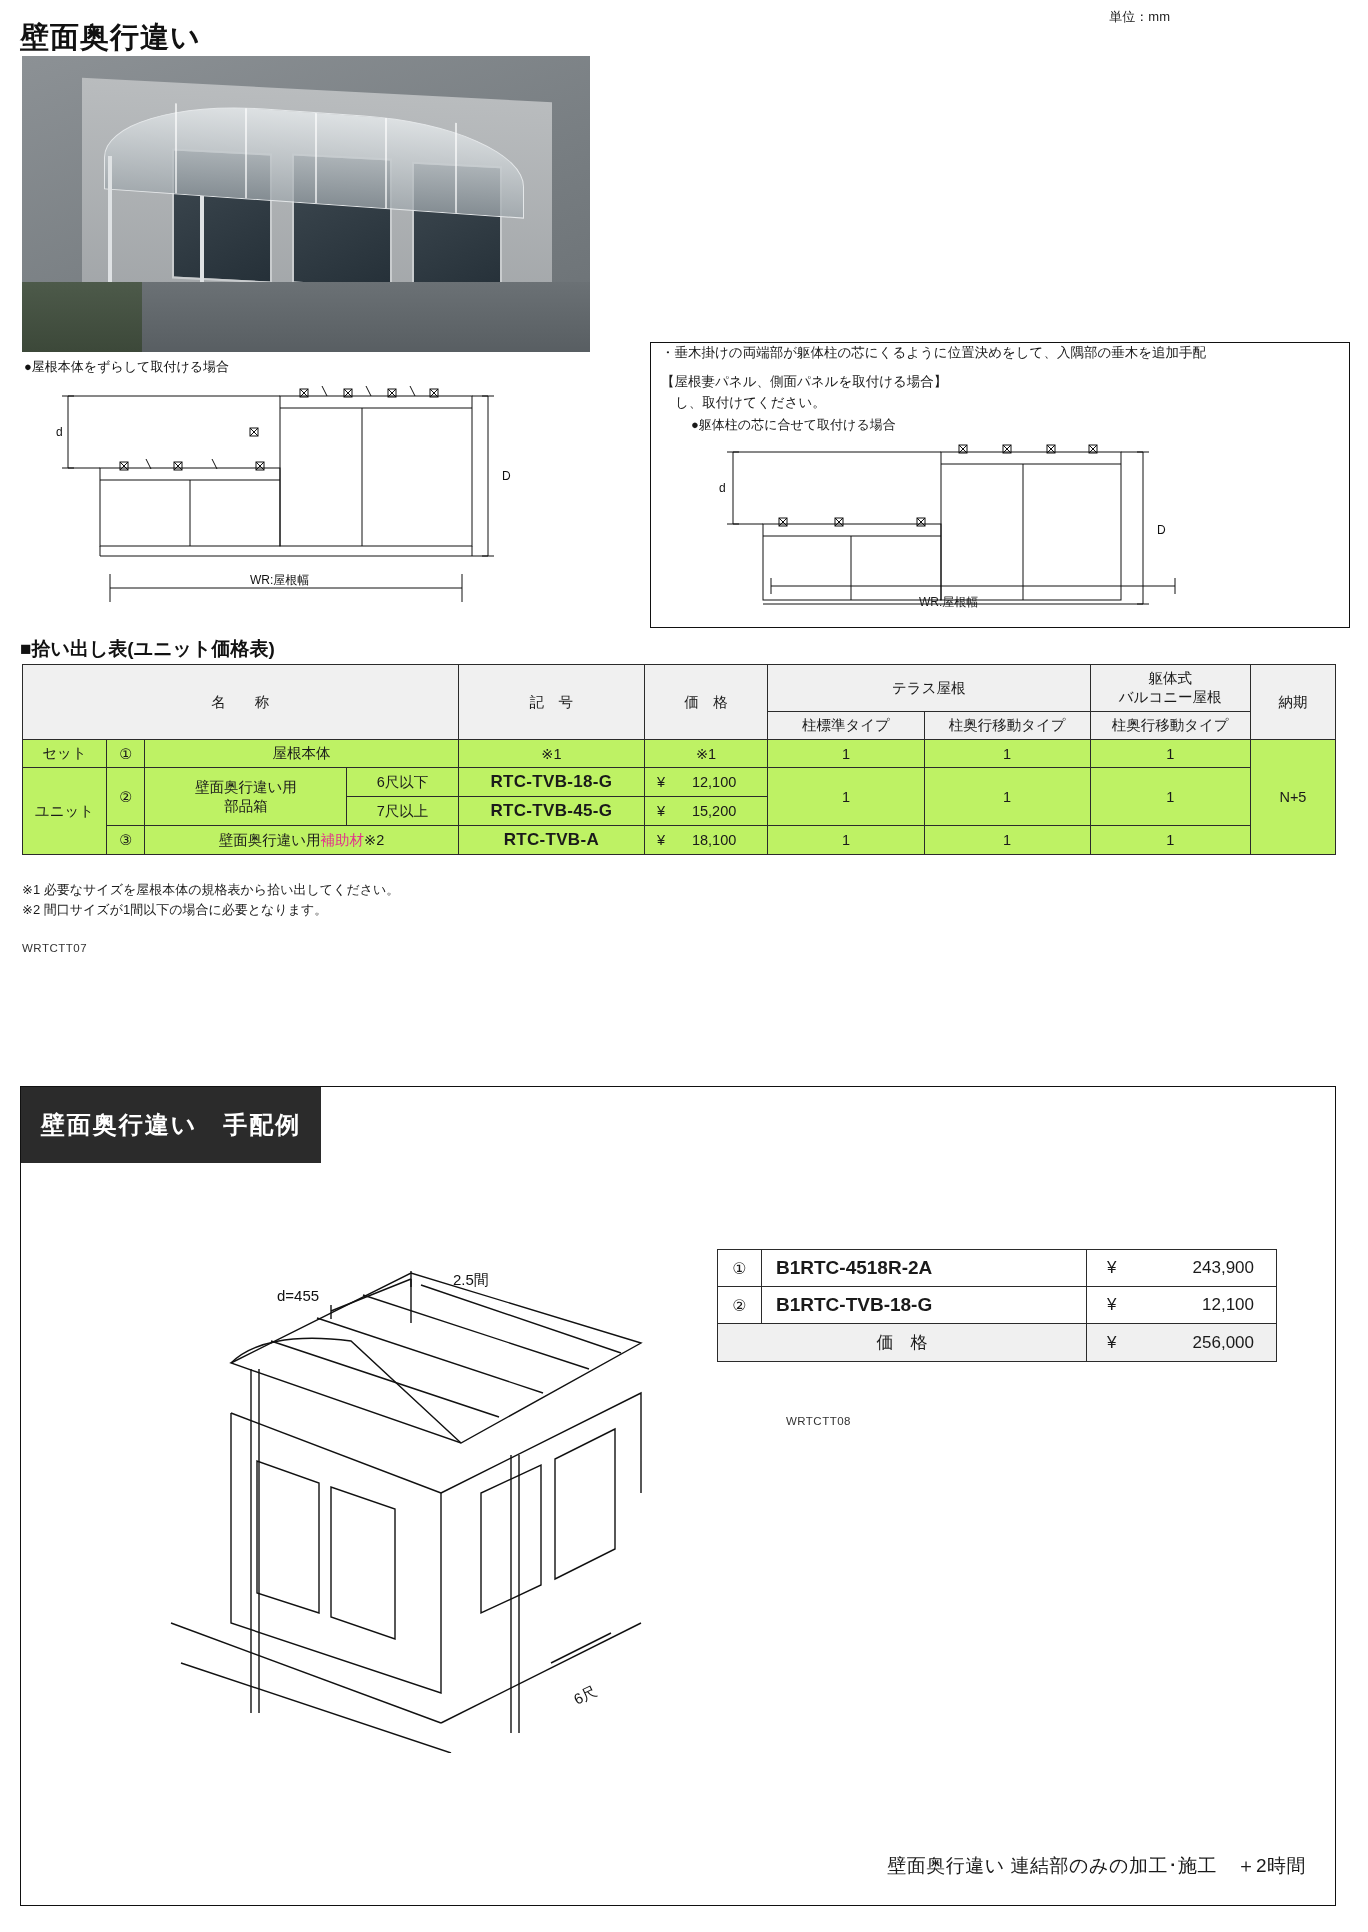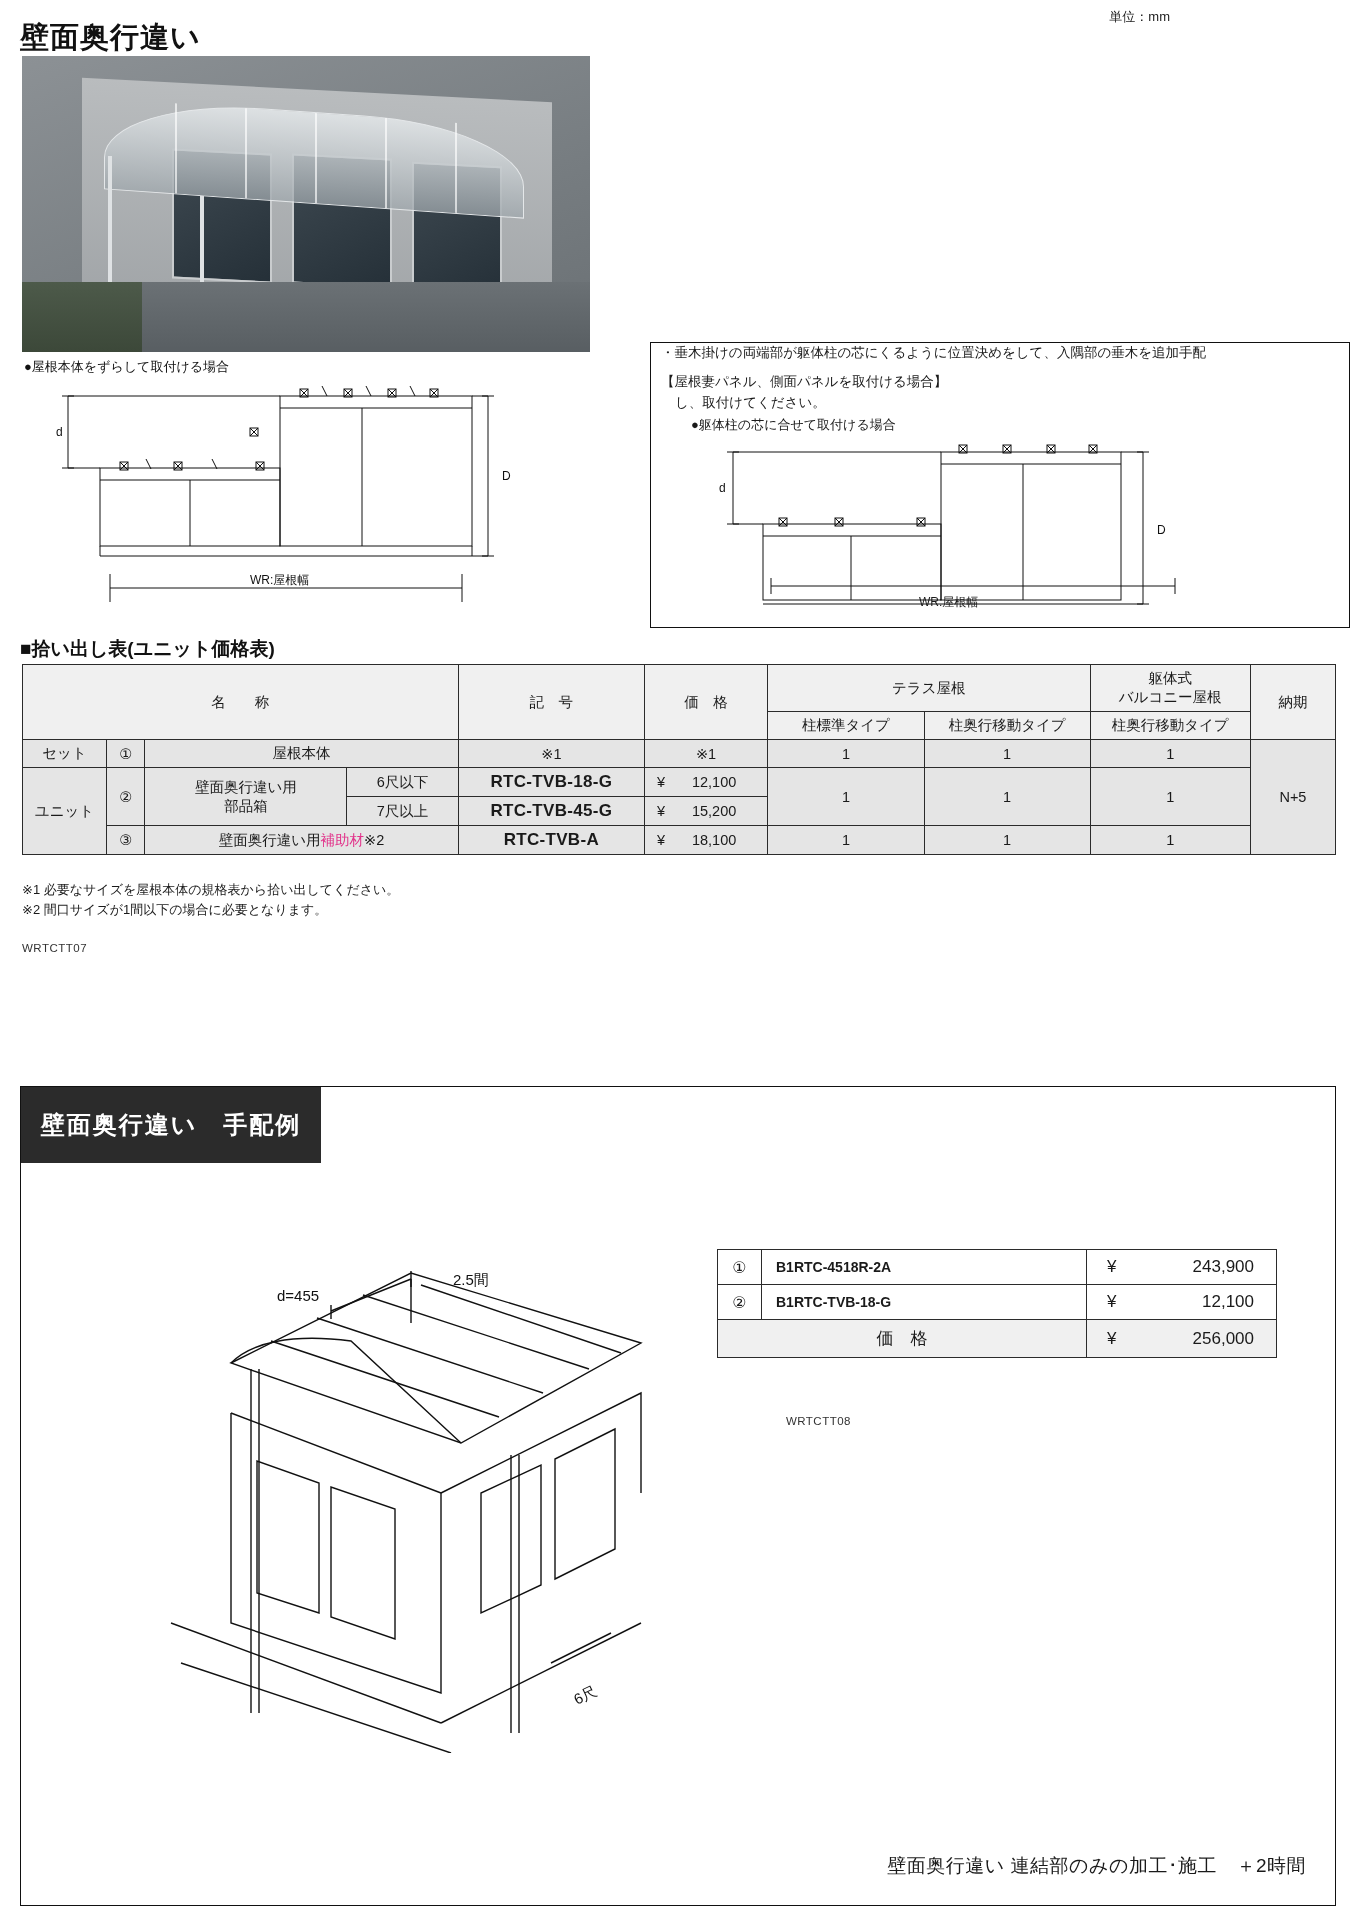--- a/index.html
+++ b/index.html
@@ -100,21 +100,21 @@
   .tbl-wrap { position:absolute; top:664px; left:22px; width:1314px; }
   table.main {
     border-collapse: collapse;
     width: 1314px;
     font-size: 14.5px;
   }
   table.main th, table.main td {
     border: 1px solid #2b2b2b;
     text-align:center;
     padding: 4px 4px;
-    background:#e5e5e5;
+    background:#bef264;
   }
   table.main th { font-weight: normal; }
   .hdr-gray { background:#f0f0f0 !important; }
   .nm { text-align:left; padding-left:10px; }
   .code-big { font-size:17px; font-weight:bold; letter-spacing:.3px; }
   .price { text-align:right; padding-right:14px; }
   .price .yen { float:left; padding-left:8px; }
   .pink { color:#e2348b; }
   .dashed-b { border-bottom:1px dashed #555 !important; }
 
@@ -133,21 +133,21 @@
   .lh-l1 { font-size:23px; font-weight:bold; letter-spacing:1px; }
   .lh-l2 { font-size:19px; letter-spacing:.5px; margin-top:4px; }
 
   .lower-body { position:relative; height:742px; }
   .iso { position:absolute; left:60px; top:30px; width:700px; height:560px; }
 
   .ex-tbl { position:absolute; right:58px; top:86px; width:560px; }
   table.ex { border-collapse:collapse; width:560px; font-size:16px; }
   table.ex td { border:1px solid #2b2b2b; padding:7px 6px; background:#fff; }
   .ex-no { width:44px; text-align:center; }
-  .ex-code { font-size:14px; font-weight:bold; padding-left:14px !important; }
+  .ex-code { font-size:19px; font-weight:bold; padding-left:14px !important; }
   .ex-price { width:190px; text-align:right; padding-right:22px !important; font-size:17px; }
   .ex-price .yen { float:left; padding-left:14px; }
   .ex-total-label { text-align:center; background:#f0f0f0 !important; font-size:17px; }
   .ex-total-price { background:#f0f0f0 !important; }
   .ex-code-small { position:absolute; right:484px; top:252px; font-size:11.5px; letter-spacing:.5px; color:#333; }
 
   .bottom-note {
     position:absolute; right:29px; bottom:26px;
     font-size:19px; letter-spacing:.5px;
   }

